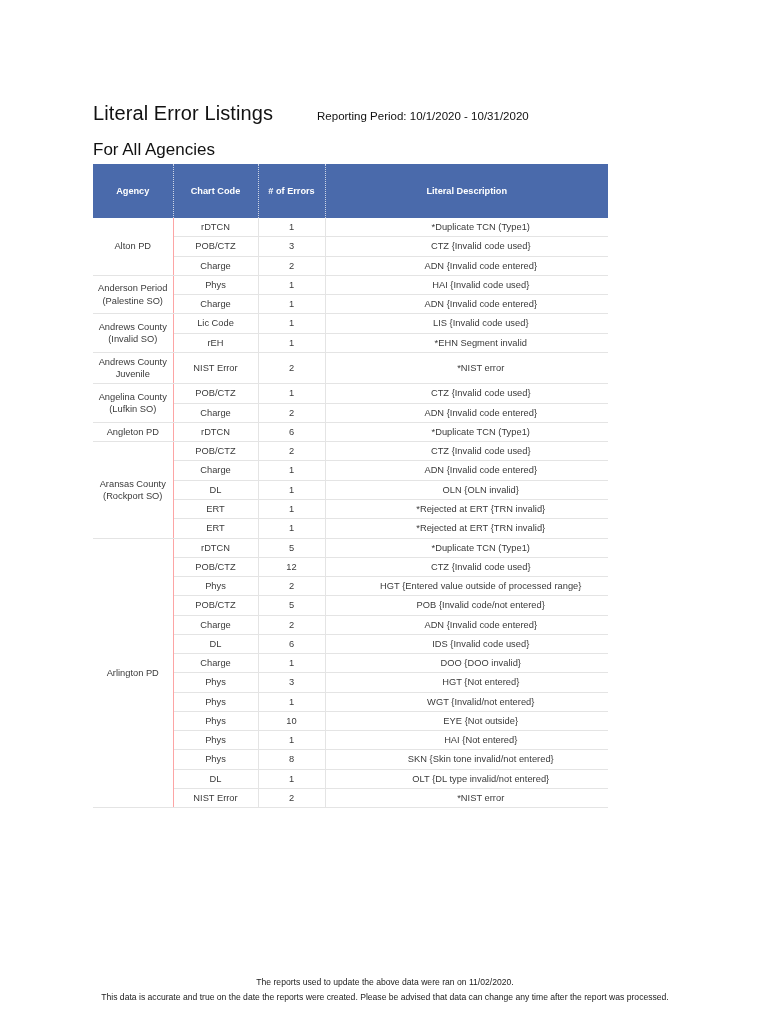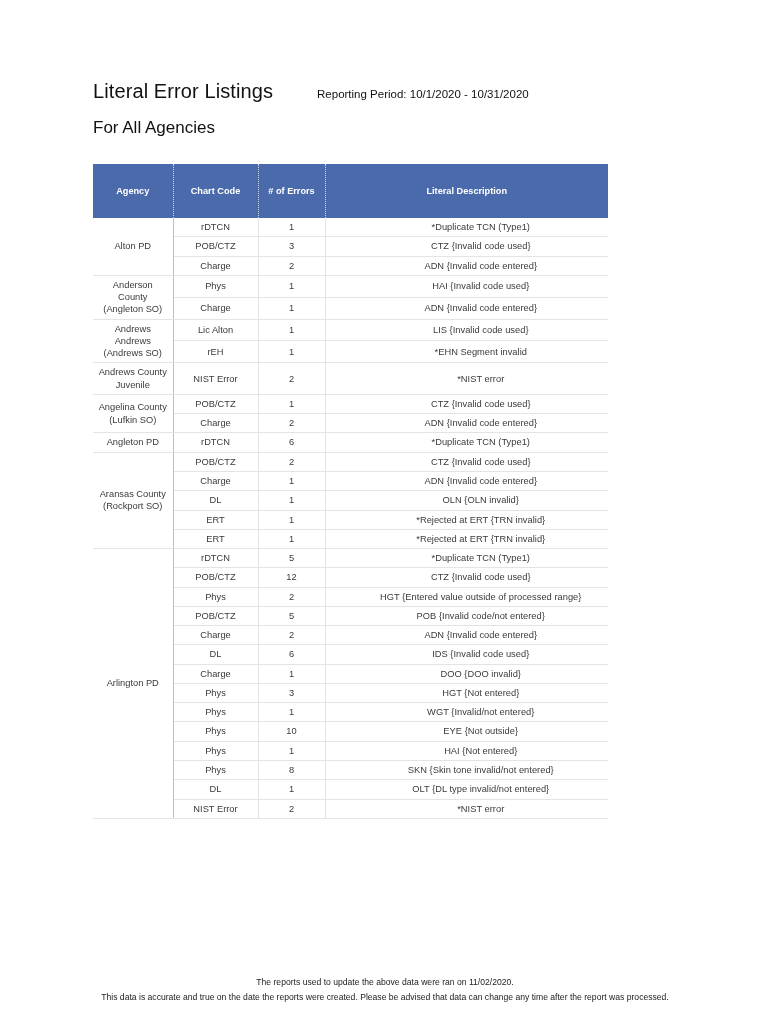--- a/index.html
+++ b/index.html
@@ -18,21 +18,21 @@
   }
   .page {
     position: absolute;
     left: 0; top: 0;
     width: 770px;
     height: 1024px;
   }
   .header-block {
     position: absolute;
     left: 93px;
-    top: 80px;
+    top: 102px;
     width: 600px;
   }
   .title-row {
     display: flex;
     align-items: baseline;
   }
   .doc-title {
     font-size: 20px;
     font-weight: 400;
     letter-spacing: 0.1px;
@@ -151,33 +151,33 @@
           <td>POB/CTZ</td>
           <td>3</td>
           <td class="desc">CTZ {Invalid code used}</td>
         </tr>
         <tr>
           <td>Charge</td>
           <td>2</td>
           <td class="desc">ADN {Invalid code entered}</td>
         </tr>
         <tr>
-          <td class="agency" rowspan="2">Anderson County (Angleton SO)</td>
+          <td class="agency" rowspan="2">Anderson Period (Palestine SO)</td>
           <td>Phys</td>
           <td>1</td>
           <td class="desc">HAI {Invalid code used}</td>
         </tr>
         <tr>
           <td>Charge</td>
           <td>1</td>
           <td class="desc">ADN {Invalid code entered}</td>
         </tr>
         <tr>
-          <td class="agency" rowspan="2">Andrews Andrews (Andrews SO)</td>
-          <td>Lic Alton</td>
+          <td class="agency" rowspan="2">Andrews County (Invalid SO)</td>
+          <td>Lic Code</td>
           <td>1</td>
           <td class="desc">LIS {Invalid code used}</td>
         </tr>
         <tr>
           <td>rEH</td>
           <td>1</td>
           <td class="desc">*EHN Segment invalid</td>
         </tr>
         <tr>
           <td class="agency" rowspan="1">Andrews County Juvenile</td>

